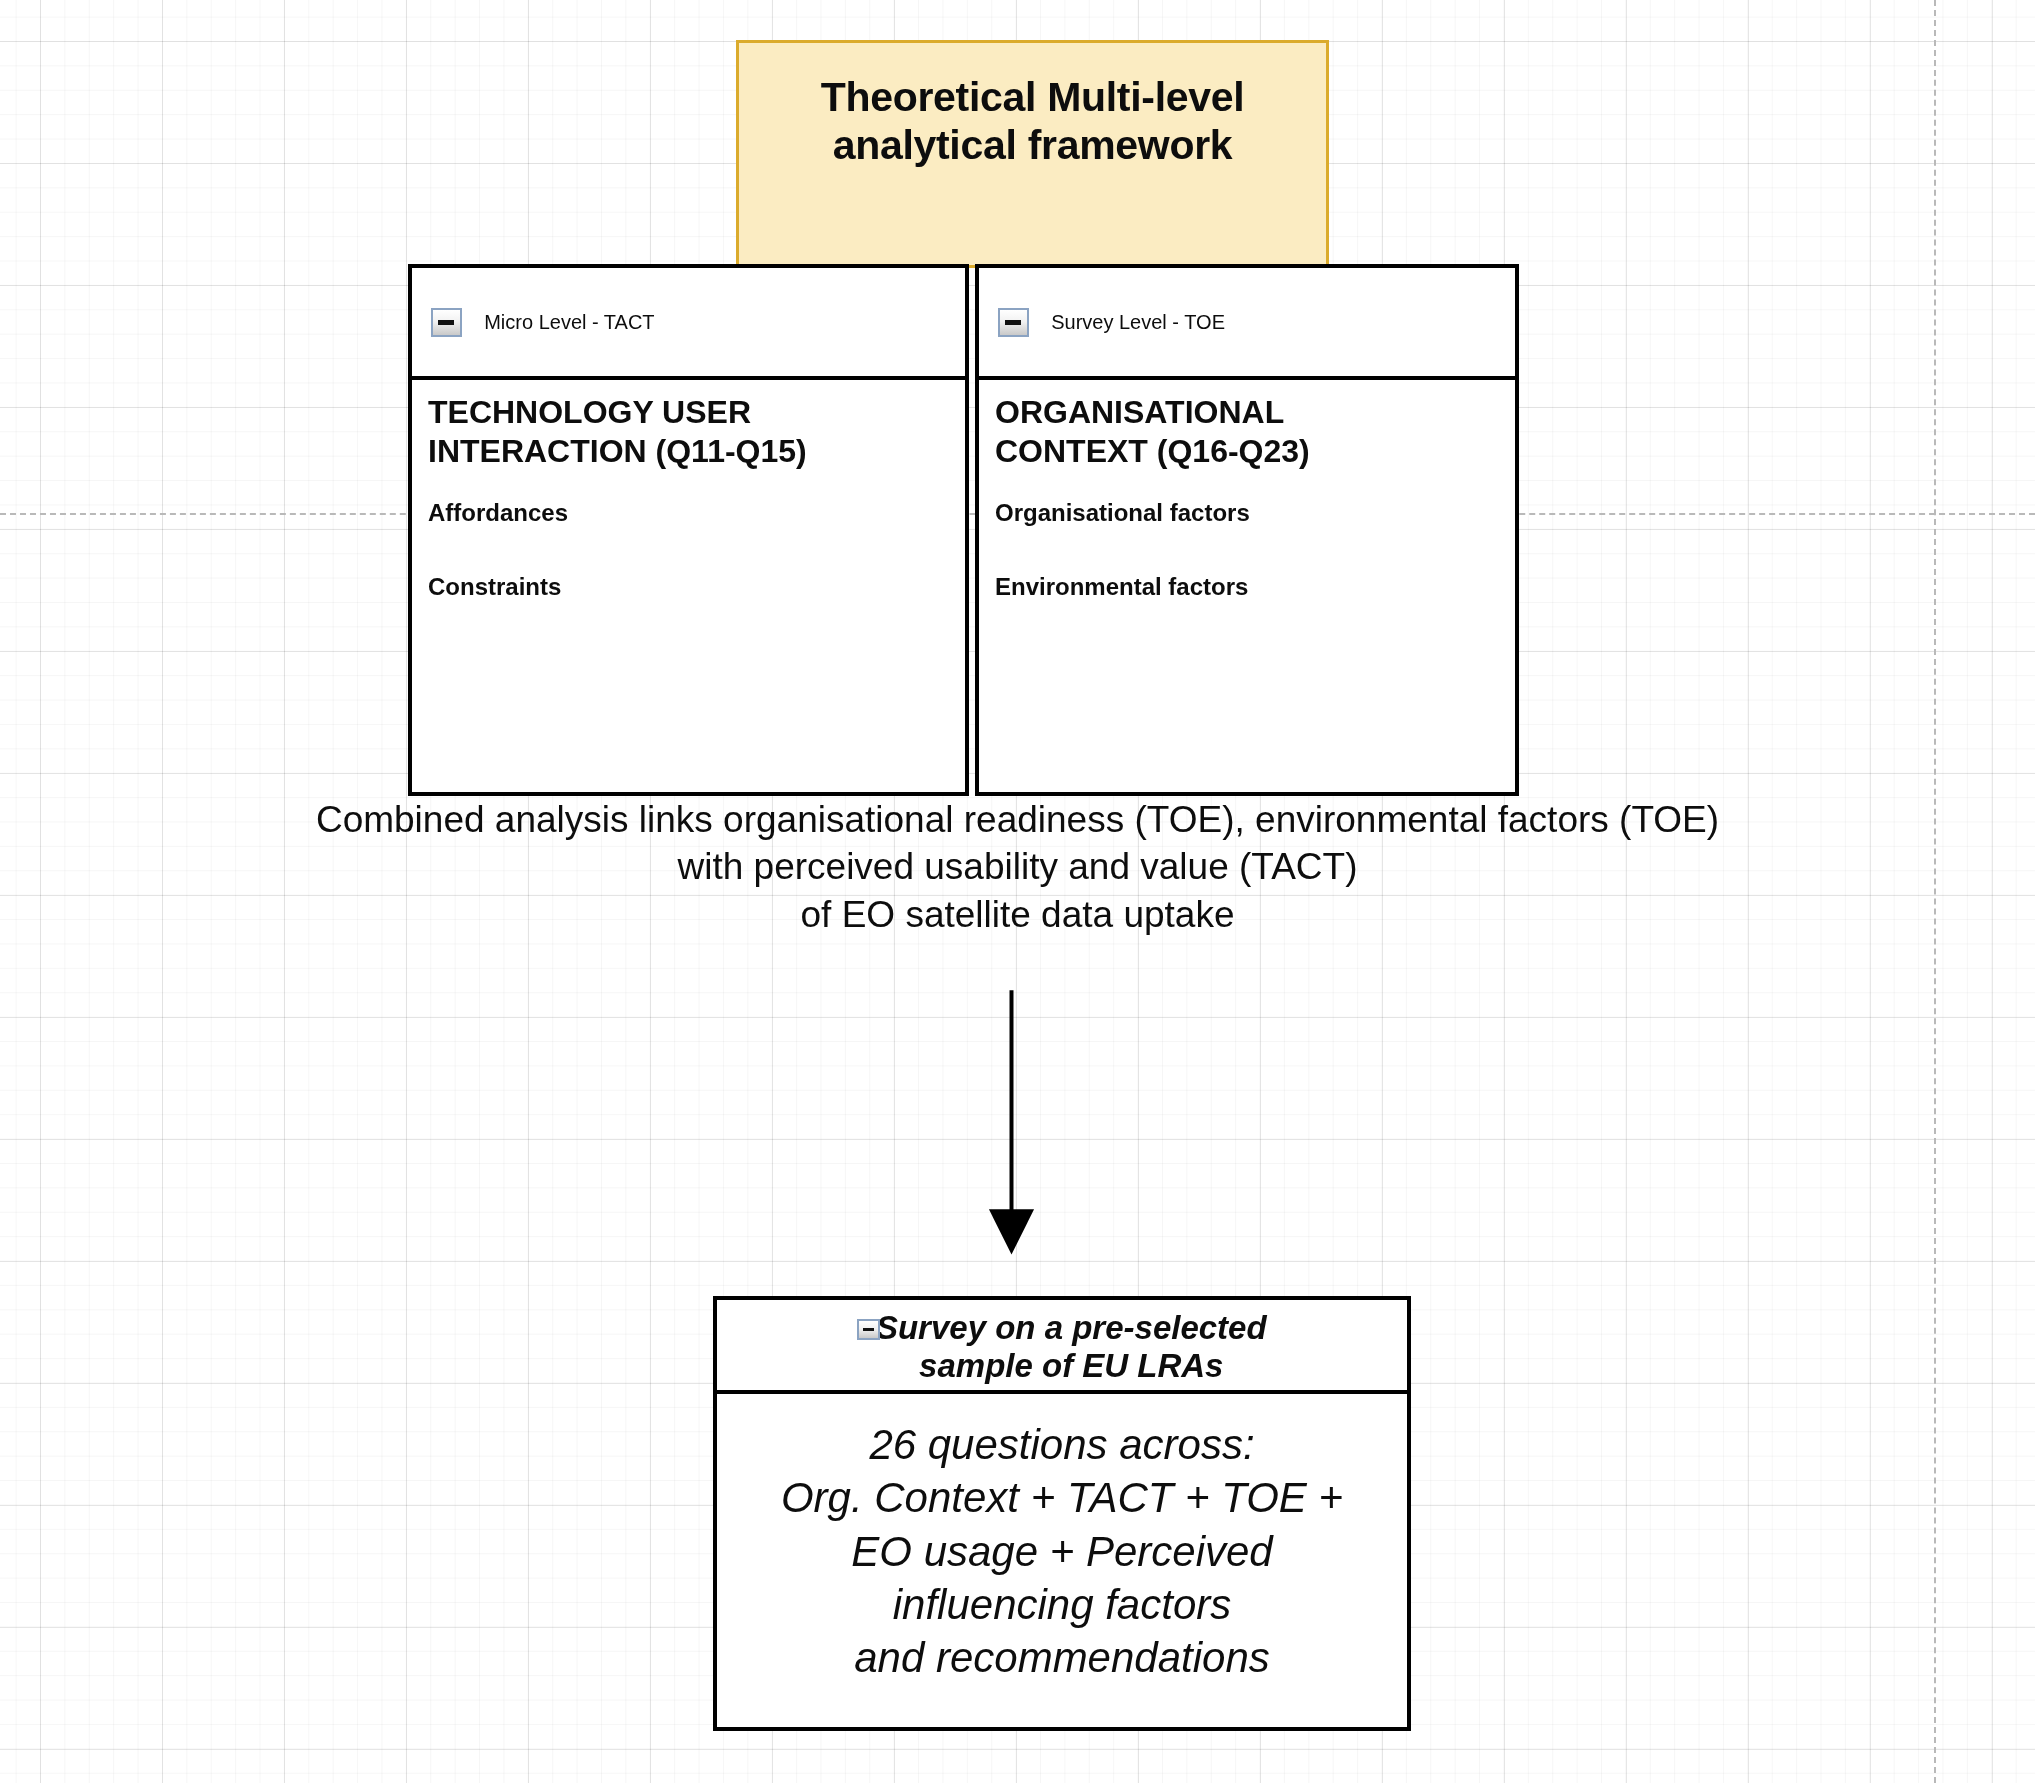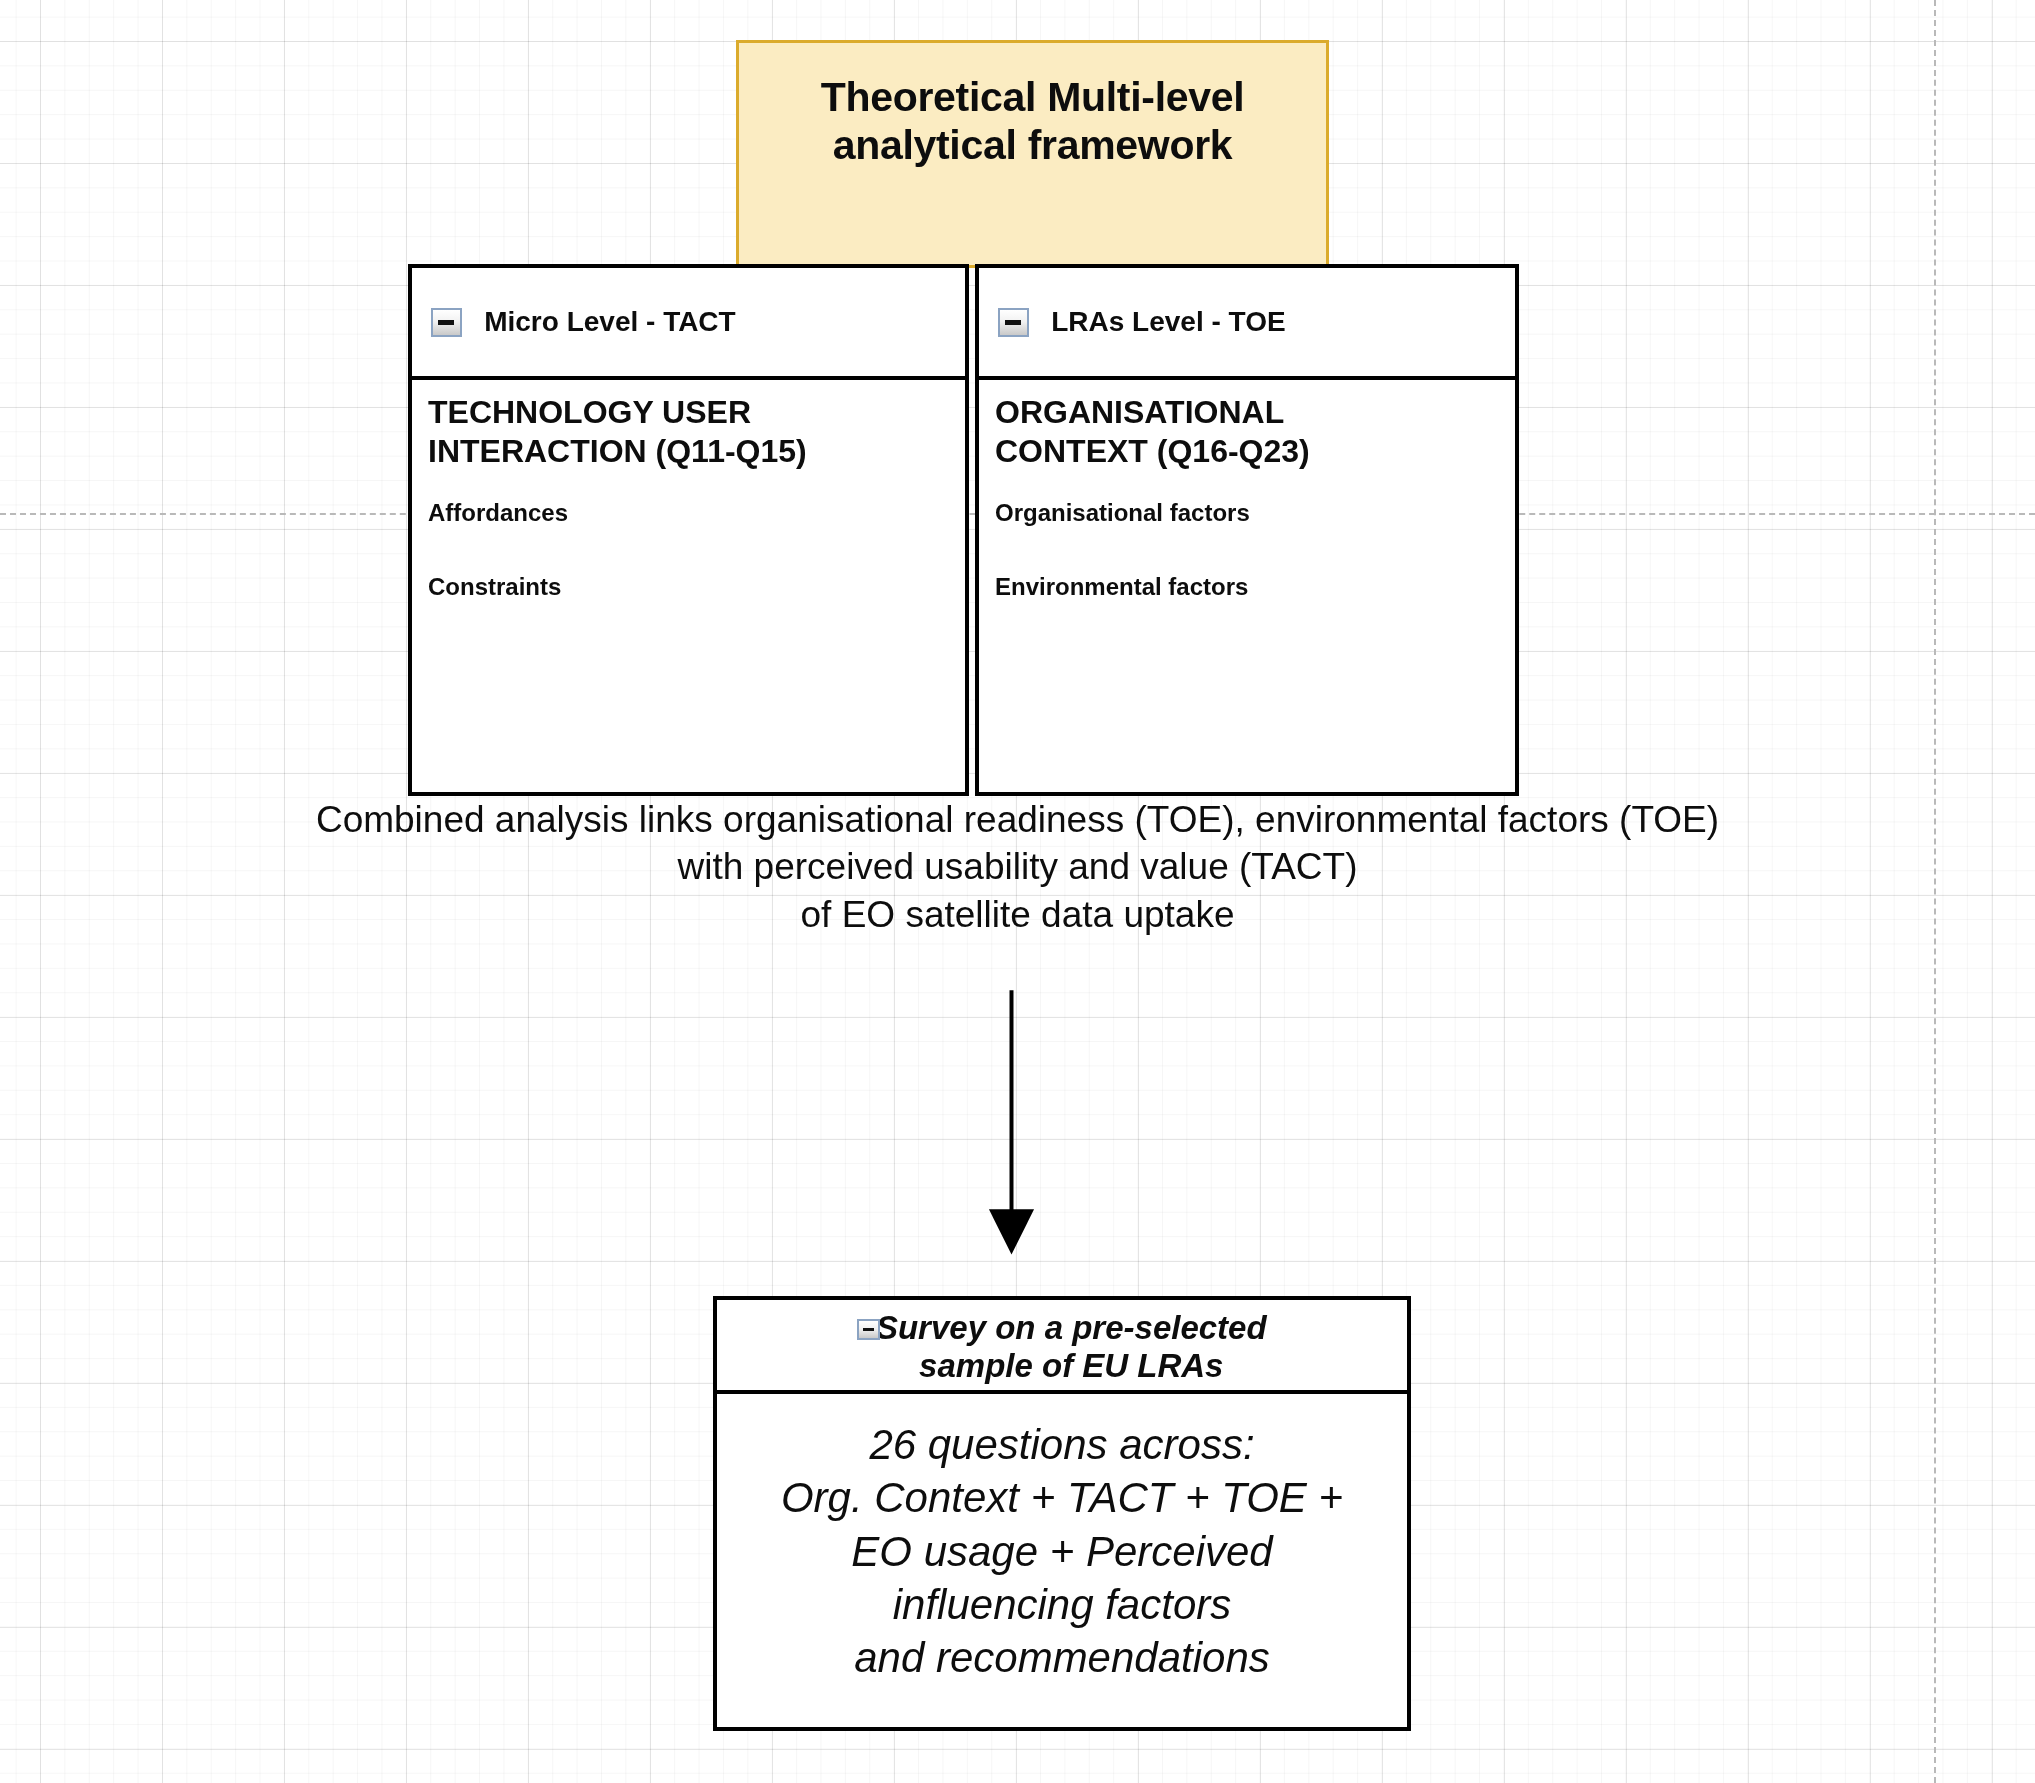--- a/index.html
+++ b/index.html
@@ -141,22 +141,22 @@
     position: absolute;
     left: 5.3px;
     right: 5.3px;
     top: 50%;
     margin-top: -2px;
     height: 4.7px;
     background: #111111;
   }
 
   .col-header-label {
-    font-size: 28px;
-    font-weight: bold;
+    font-size: 20px;
+    font-weight: normal;
     color: #0d0d0d;
     margin-left: 22.6px;
     white-space: nowrap;
   }
 
   .col-body-title {
     font-size: 32px;
     font-weight: bold;
     color: #0d0d0d;
     line-height: 1.22;
@@ -281,21 +281,21 @@
         <div class="col-body-title">TECHNOLOGY USER
 INTERACTION (Q11-Q15)</div>
         <div class="col-item">Affordances</div>
         <div class="col-item">Constraints</div>
       </div>
     </div>
 
     <div class="level-col right">
       <div class="col-header">
         <span class="collapse-icon"></span>
-        <span class="col-header-label">LRAs Level  - TOE</span>
+        <span class="col-header-label">Survey Level  - TOE</span>
       </div>
       <div class="col-body">
         <div class="col-body-title">ORGANISATIONAL
 CONTEXT  (Q16-Q23)</div>
         <div class="col-item">Organisational factors</div>
         <div class="col-item">Environmental factors</div>
       </div>
     </div>
   </div>
 

